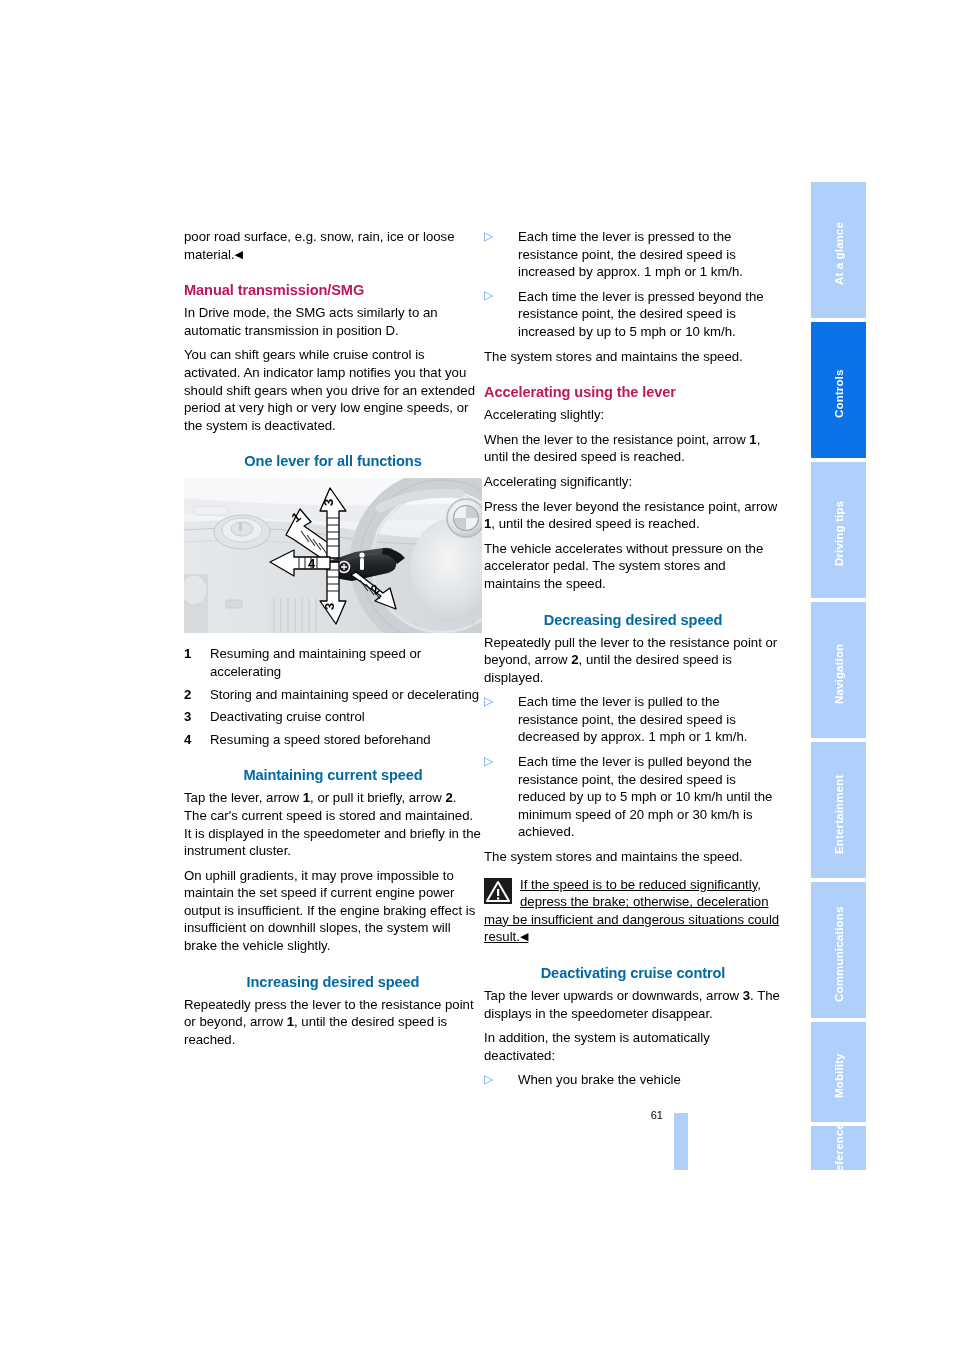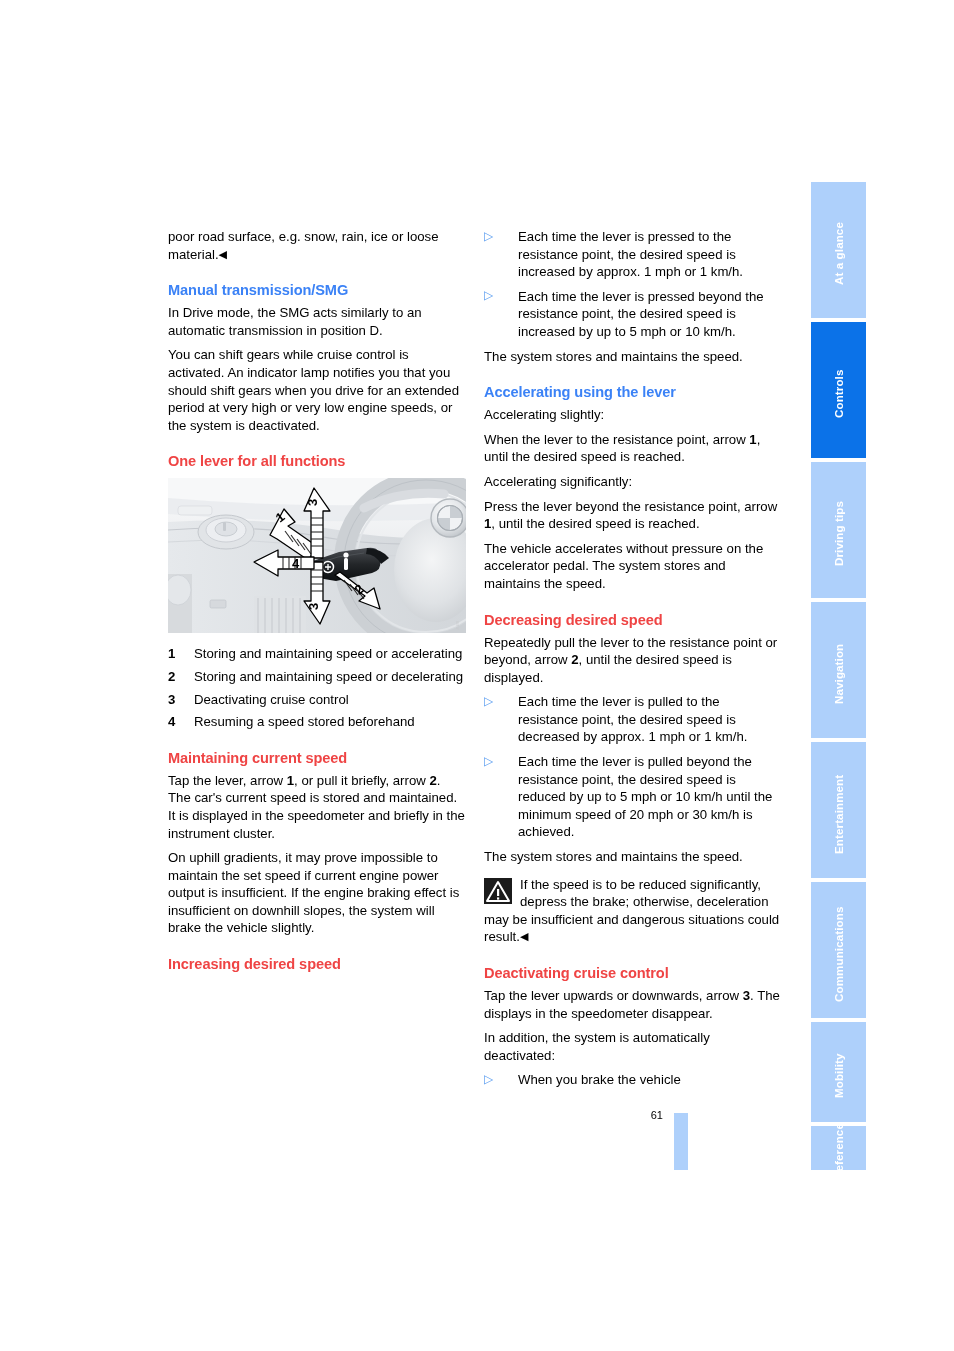--- a/index.html
+++ b/index.html
@@ -23,34 +23,34 @@
     width: 954px; height: 1351px;
   }
 
   .col {
     position: absolute;
     top: 228px;
     width: 298px;
     font-size: 13.2px;
     line-height: 17.6px;
   }
-  .col-left  { left: 168px; }
+  .col-left  { left: 184px; }
   .col-right { left: 484px; }
 
   p { margin: 0 0 7px 0; }
 
   h2 {
     font-size: 14.6px;
     font-weight: bold;
     margin: 18px 0 5px 0;
     line-height: 18px;
     letter-spacing: -0.1px;
   }
-  .blue-strong { color: #ef4444; }
-  .blue-light  { color: #3b82f6; }
+  .blue-strong { color: #0369a1; text-align: center; }
+  .blue-light  { color: #be185d; }
 
   b, .b { font-weight: bold; }
 
   
   .endmark {
     font-size: 11px;
     vertical-align: 1px;
     letter-spacing: 0;
   }
 
@@ -96,21 +96,21 @@
   }
   .warn-icon {
     float: left;
     width: 28px;
     height: 26px;
     background: #1b1b1b;
     margin: 2px 8px 0 0;
     position: relative;
   }
   .warn-icon svg { display: block; }
-  .warning p { margin: 0; }
+  .warning p { margin: 0; text-decoration: underline; }
 
   
   .figure {
     position: relative;
     width: 298px;
     height: 155px;
     margin: 8px 0 0 0;
     overflow: hidden;
     background: #f2f3f4;
   }
@@ -320,41 +320,42 @@
           <text x="150" y="132" transform="rotate(-90 150 132)">3</text>
           <text x="124" y="90">4</text>
         </g>
       </svg>
       <span class="figcredit">BMW</span>
     </div>
 
     <div class="legend">
       <div class="row">
         <span class="num">1</span>
-        <span>Storing and maintaining speed or accelerating</span>
+        <span>Resuming and maintaining speed or accelerating</span>
       </div>
       <div class="row">
         <span class="num">2</span>
         <span>Storing and maintaining speed or decelerating</span>
       </div>
       <div class="row">
         <span class="num">3</span>
         <span>Deactivating cruise control</span>
       </div>
       <div class="row">
         <span class="num">4</span>
         <span>Resuming a speed stored beforehand</span>
       </div>
     </div>
 
     <h2 class="blue-strong">Maintaining current speed</h2>
     <p><span>Tap the lever, arrow </span><b>1</b><span>, or pull it briefly, arrow </span><b>2</b><span>. The car's current speed is stored and maintained. It is displayed in the speedometer and briefly in the instrument cluster.</span></p>
     <p>On uphill gradients, it may prove impossible to maintain the set speed if current engine power output is insufficient. If the engine braking effect is insufficient on downhill slopes, the system will brake the vehicle slightly.</p>
 
     <h2 class="blue-strong">Increasing desired speed</h2>
+    <p><span>Repeatedly press the lever to the resistance point or beyond, arrow </span><b>1</b><span>, until the desired speed is reached.</span></p>
   </div>
 
   <div class="col col-right">
 
     <ul class="bullets">
       <li><span class="tri">▷</span><span>Each time the lever is pressed to the resistance point, the desired speed is increased by approx. 1 mph or 1 km/h.</span></li>
       <li><span class="tri">▷</span><span>Each time the lever is pressed beyond the resistance point, the desired speed is increased by up to 5 mph or 10 km/h.</span></li>
     </ul>
     <p>The system stores and maintains the speed.</p>
 

